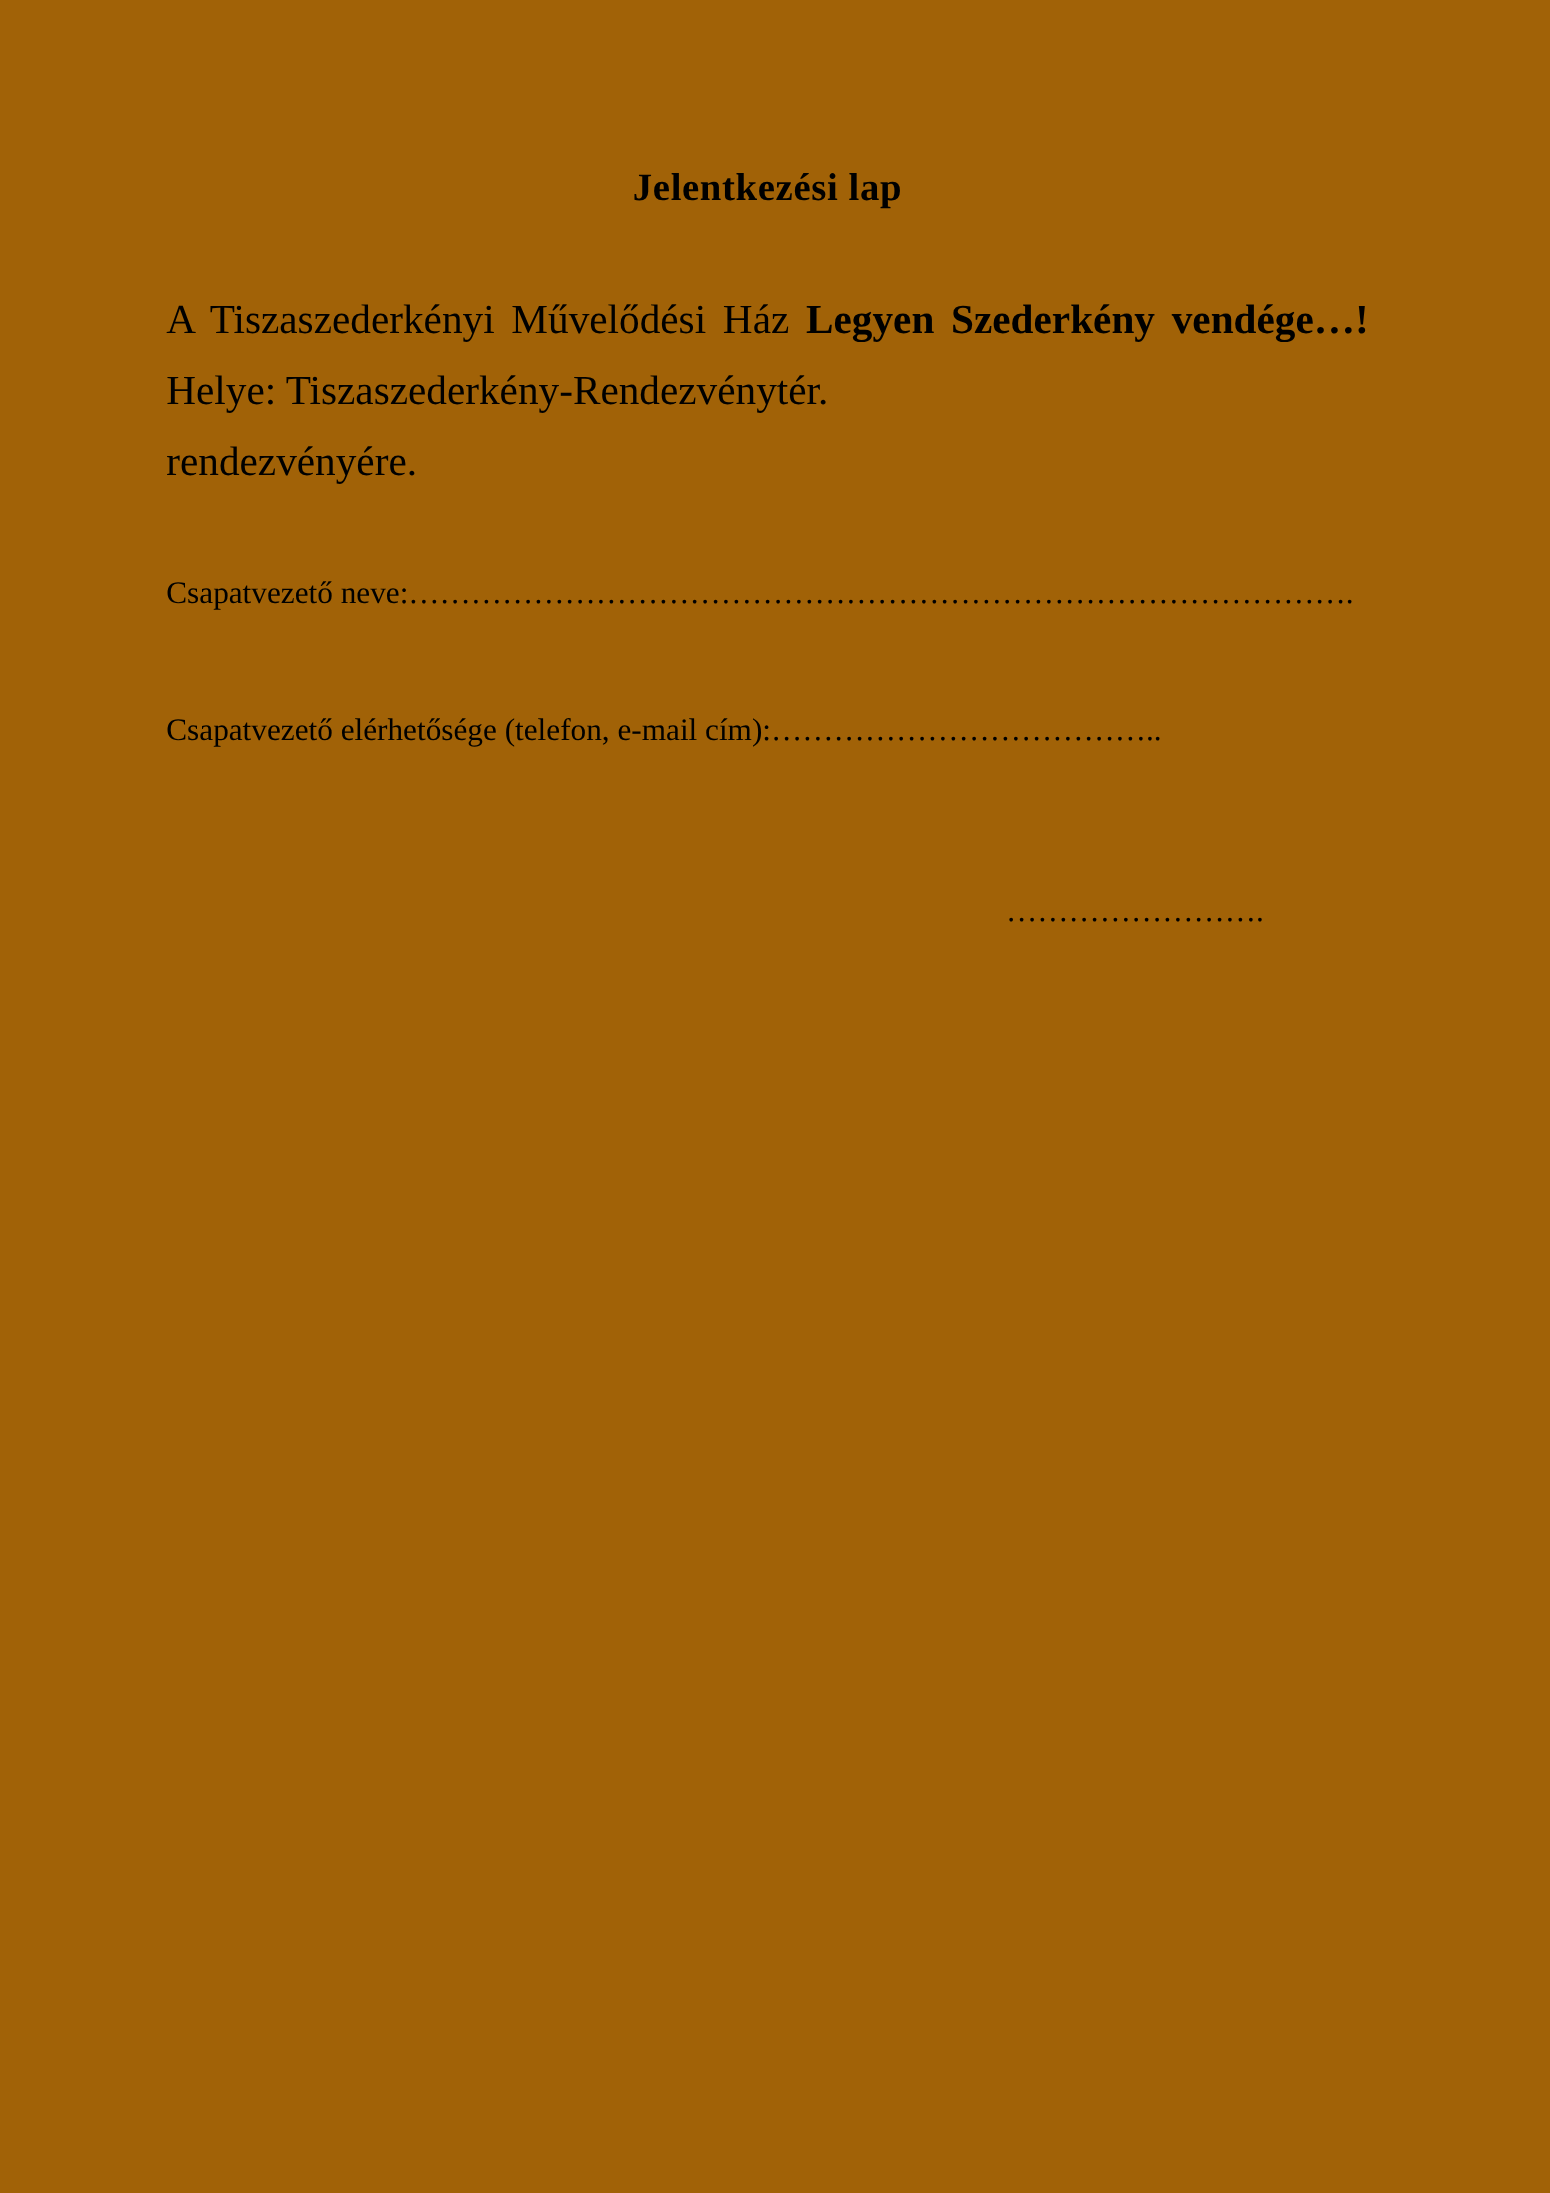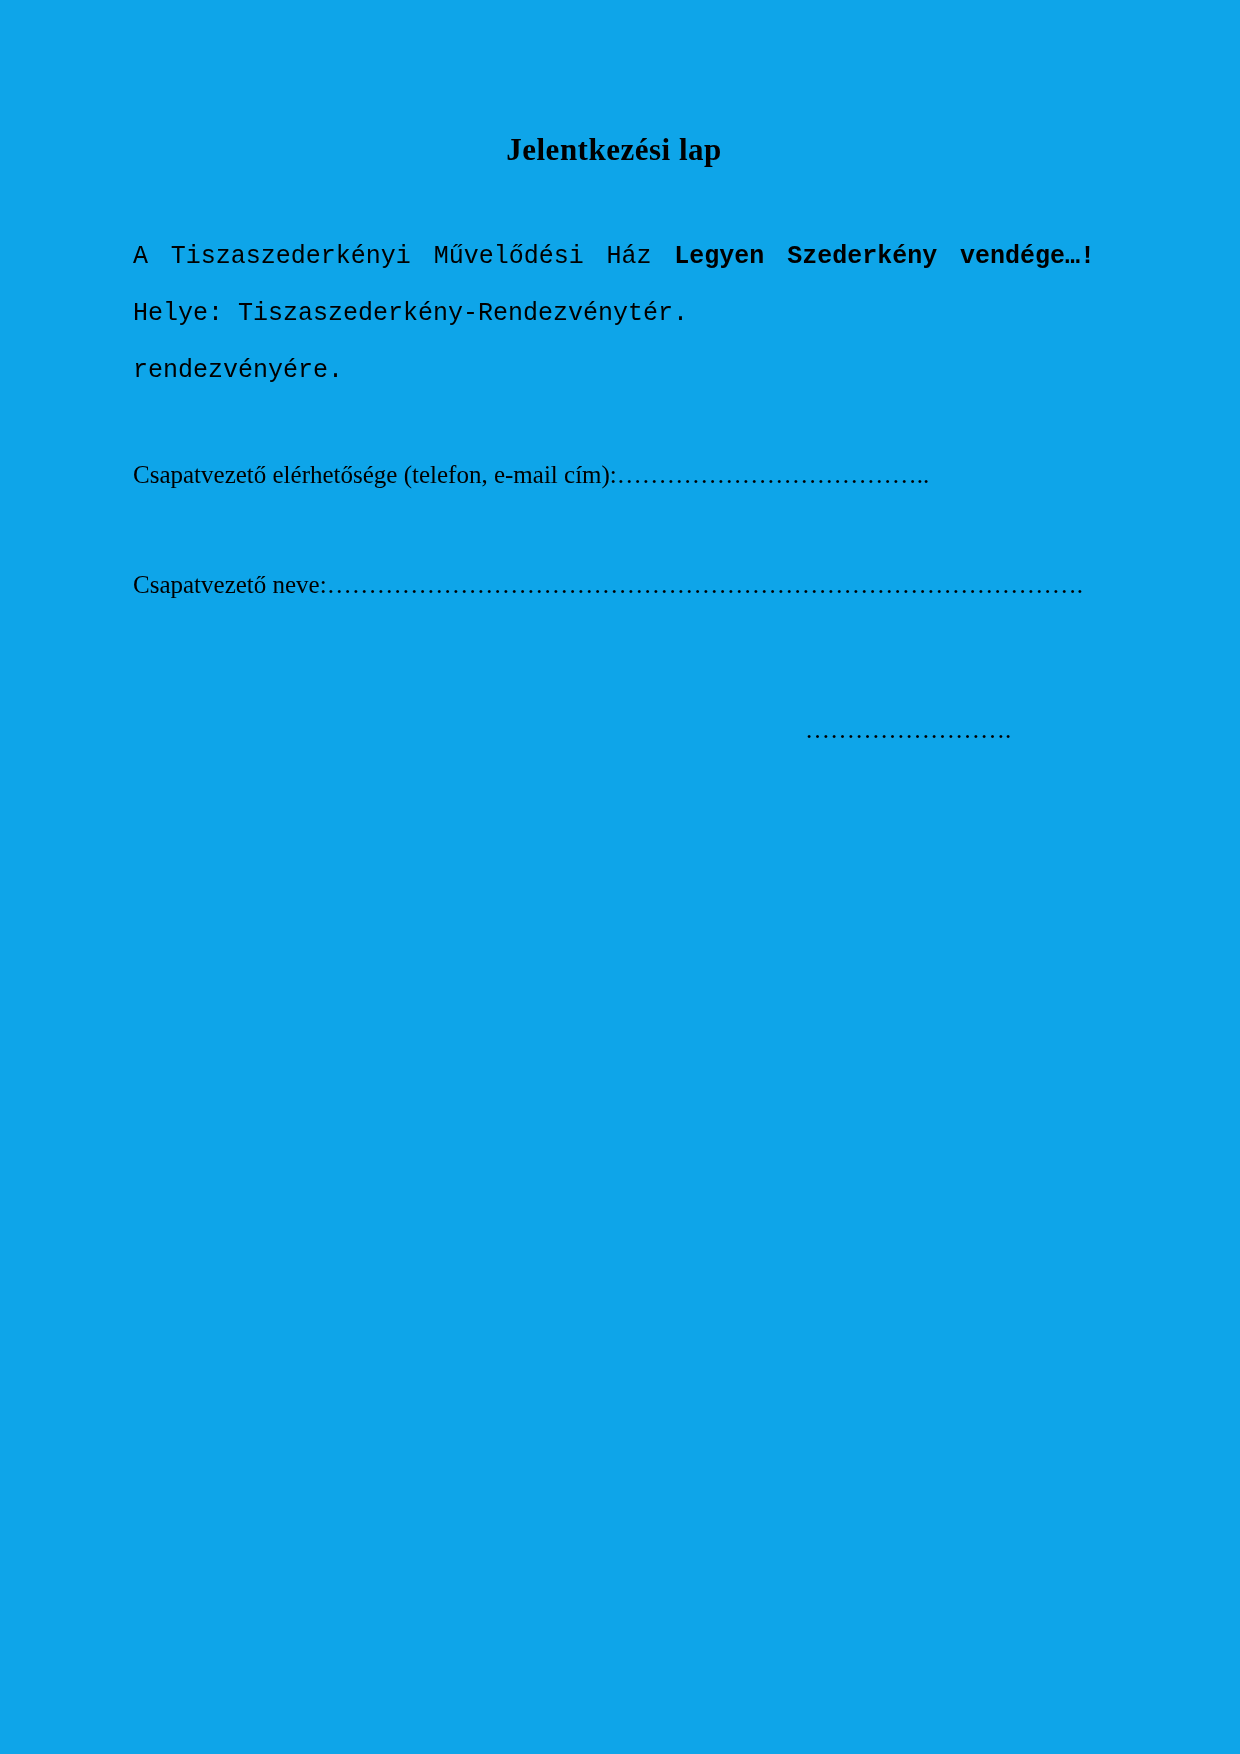--- a/index.html
+++ b/index.html
@@ -4,41 +4,40 @@
 <style>
   html, body {
     margin: 0;
     padding: 0;
     background: #ffffff;
   }
   .page {
     position: relative;
     width: 1240px;
     height: 1754px;
-    background: #0ea5e9;
+    background: #a16207;
     color: #000000;
     font-family: "Liberation Serif", "DejaVu Serif", serif;
     box-sizing: border-box;
     padding-left: 133px;
     padding-right: 145px;
     overflow: hidden;
   }
   .doc-title {
     margin-top: 128px;
     font-size: 31px;
     line-height: 44px;
     font-weight: bold;
     text-align: center;
     letter-spacing: 0.5px;
   }
   .intro {
     margin-top: 56px;
-    font-size: 25px;
+    font-size: 33px;
     line-height: 57px;
-    font-family: Liberation Mono, monospace;
   }
   .justify-line {
     text-align: justify;
     text-align-last: justify;
     white-space: normal;
     width: 100%;
   }
   .bold { font-weight: bold; }
   .fields {
     margin-top: 47px;
@@ -87,22 +86,22 @@
   <div class="intro">
     <div class="justify-line">
       <span>A Tiszaszederkényi Művelődési Ház</span>
       <span class="bold">Legyen Szederkény vendége…!</span>
     </div>
     <div>Helye: Tiszaszederkény-Rendezvénytér.</div>
     <div>rendezvényére.</div>
   </div>
 
   <div class="fields">
+    <div class="field-line">Csapatvezető neve:……………………………………………………………………………….</div>
     <div class="field-line">Csapatvezető elérhetősége (telefon, e-mail cím):………………………………..</div>
-    <div class="field-line">Csapatvezető neve:……………………………………………………………………………….</div>
   </div>
 
 
   <div class="signature">
     <div class="signature-dots">…………………….</div>
   </div>
 
 </div>
 
 </body></html>

